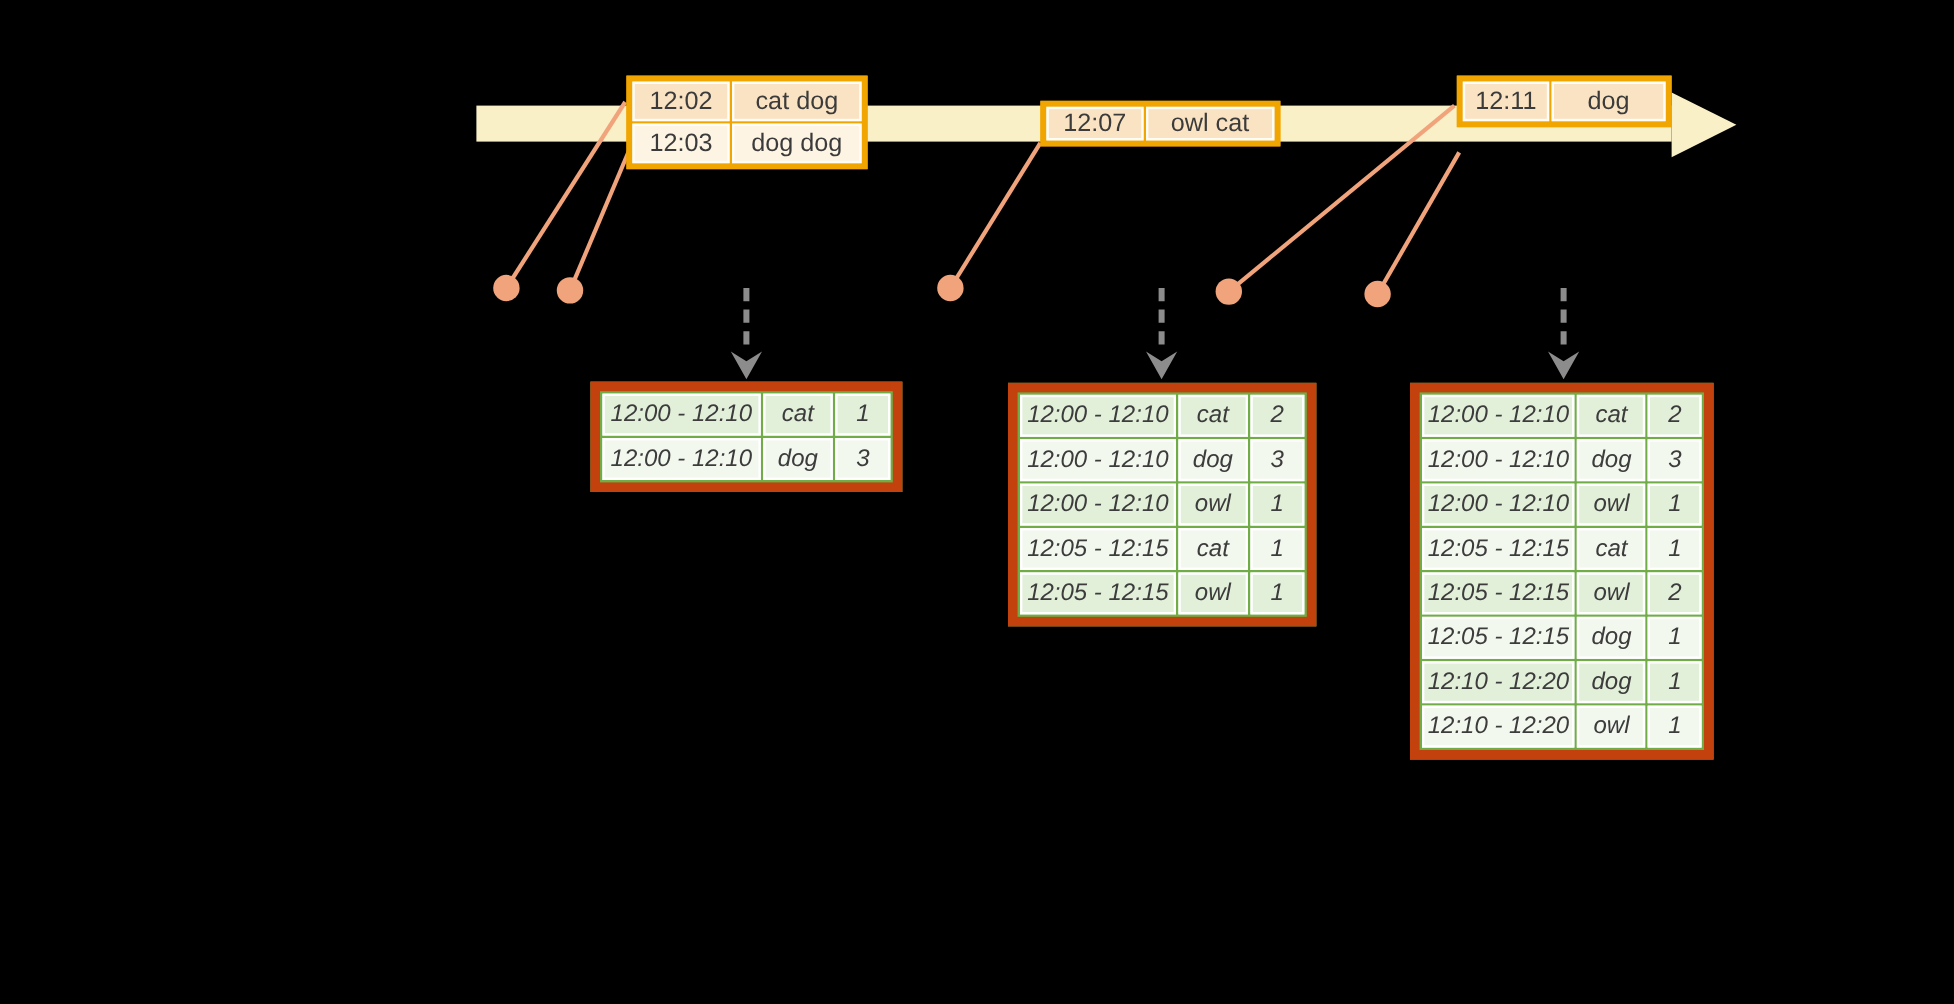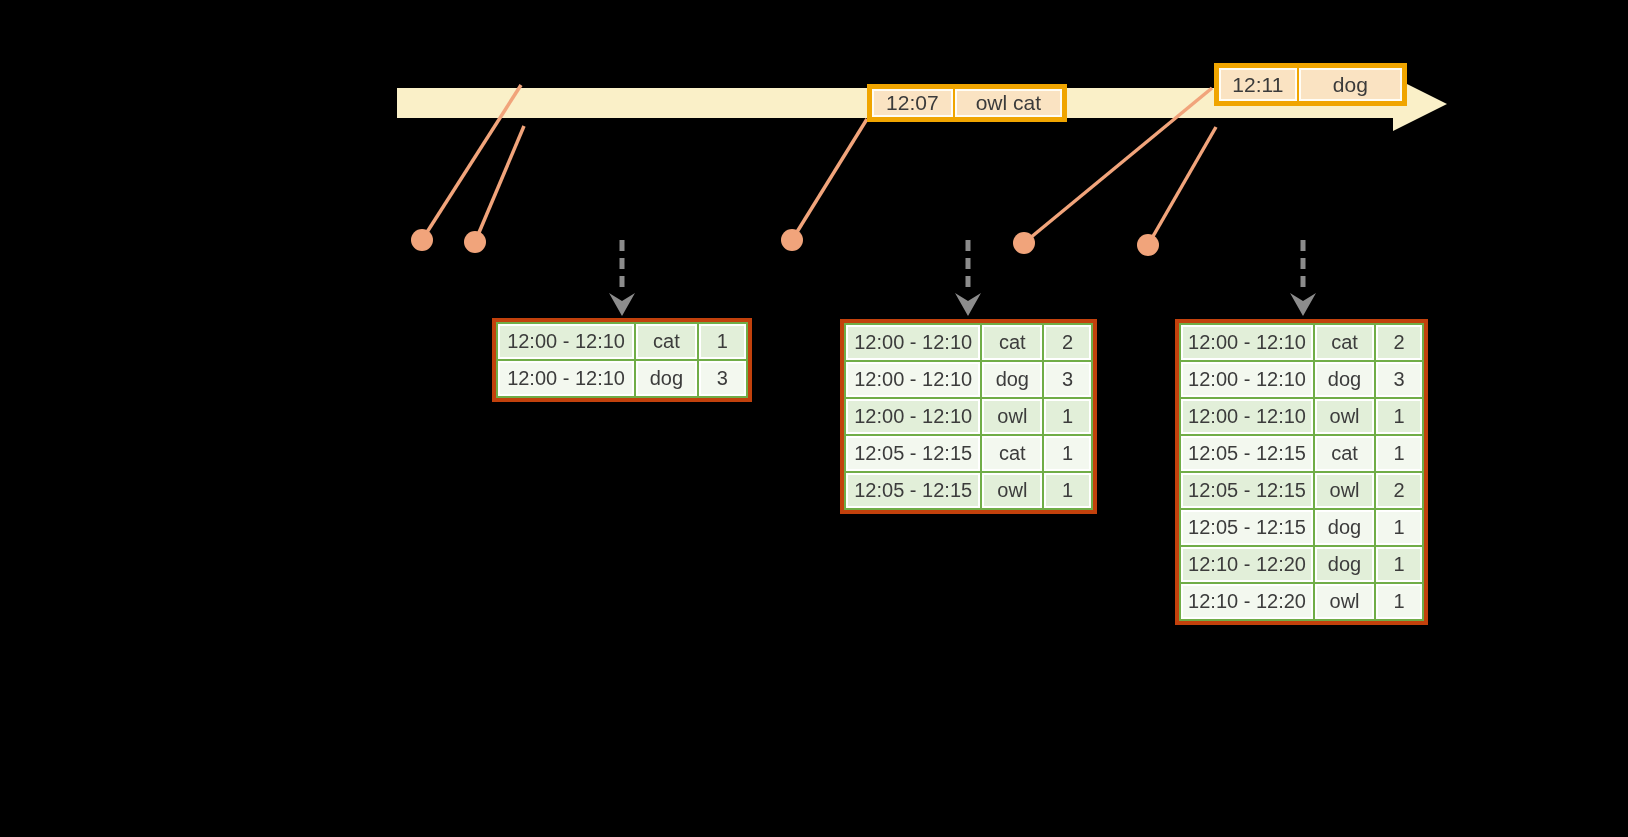--- a/index.html
+++ b/index.html
@@ -20,28 +20,28 @@
   table.event td {
     border:2px solid #FFFDF6; text-align:center; vertical-align:middle;
     color:#3B3B3B; font-size:21px; padding:0 4px; overflow:hidden; white-space:nowrap;
   }
   table.event tr:nth-child(odd) td  { background:#FAE3C2; }
   table.event tr:nth-child(even) td { background:#FDF4E3; }
   table.event td.c0 { width:42%; }
   table.event td.c1 { width:58%; }
   #events-1 { left:522px; top:63px;  width:201px; }
   #events-2 { left:867px; top:84px;  width:200px; }
-  #events-3 { left:1214px; top:63px; width:193px; }
+  #events-3 { left:1214px; top:63px; width:179px; }
   #events-1 td, #events-3 td { height:29px; }
   #events-2 td { height:24px; }
   
   table.result {
     position:absolute; z-index:3; table-layout:fixed;
     border-collapse:separate; border-spacing:2px;
-    background:#70AD47; border:4px solid #c2410c;
+    background:#70AD47; border:8px solid #c2410c;font-style:italic;
   }
   table.result td {
     border:2px solid #FFFFFF; height:31px; text-align:center; vertical-align:middle;
     color:#3C3C3C; font-size:20px; padding:0 2px; overflow:hidden; white-space:nowrap;
   }
   table.result tr:nth-child(odd) td  { background:#E2EFD9; }
   table.result tr:nth-child(even) td { background:#F3F8EF; }
   table.result td.c0 { width:58%; }
   table.result td.c1 { width:24%; }
   table.result td.c2 { width:18%; }
@@ -81,20 +81,32 @@
       <line x1="968" y1="240" x2="968" y2="294"></line>
       <line x1="1303" y1="240" x2="1303" y2="294"></line>
     </g>
     <g fill="#8C8C8C">
       <polygon points="609,293 622,316 635,293 622,301"></polygon>
       <polygon points="955,293 968,316 981,293 968,301"></polygon>
       <polygon points="1290,293 1303,316 1316,293 1303,301"></polygon>
     </g>
   </svg>
 
+  <table class="event" id="events-1">
+    <tbody>
+        <tr>
+          <td class="c0">12:02</td>
+          <td class="c1">cat dog</td>
+        </tr>
+        <tr>
+          <td class="c0">12:03</td>
+          <td class="c1">dog dog</td>
+        </tr>
+      </tbody>
+  </table>
   <table class="event" id="events-2">
     <tbody>
         <tr>
           <td class="c0">12:07</td>
           <td class="c1">owl cat</td>
         </tr>
       </tbody>
   </table>
   <table class="event" id="events-3">
     <tbody>

